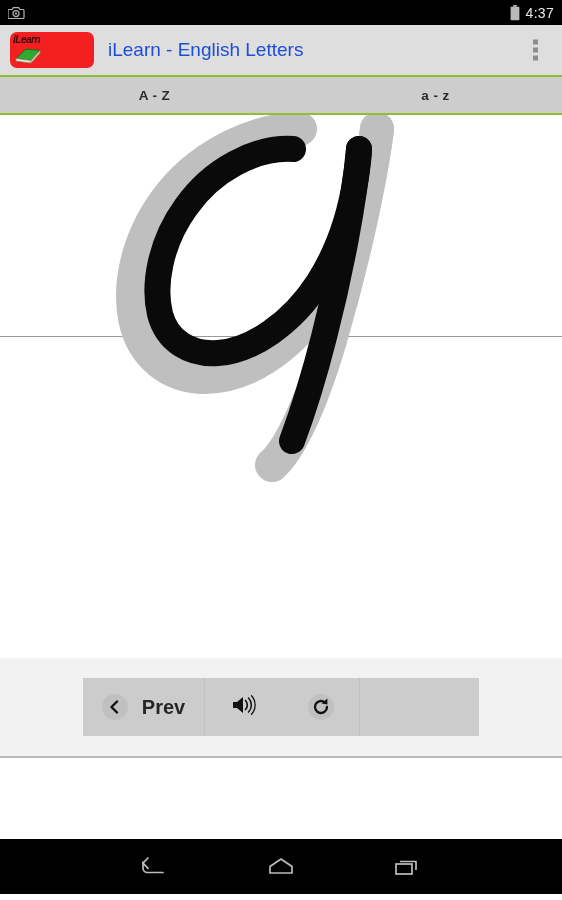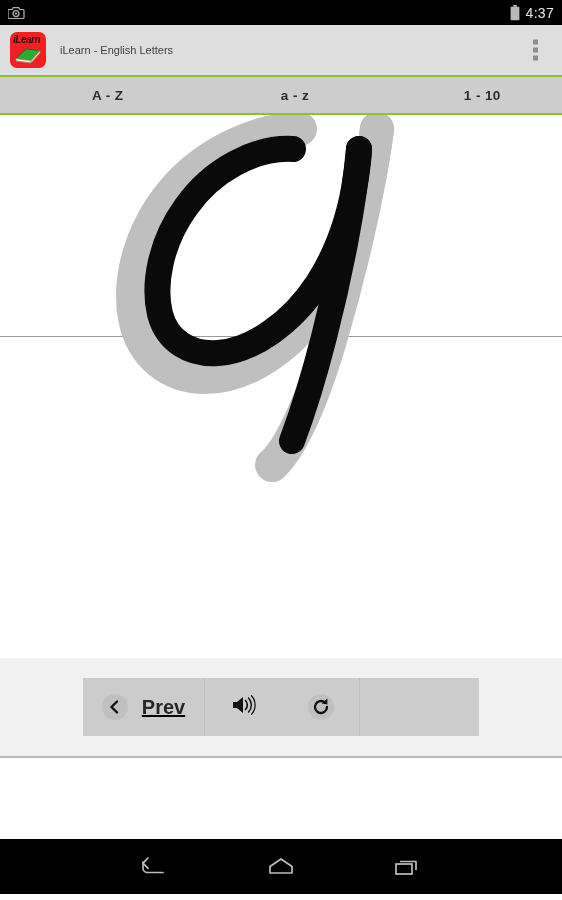--- a/index.html
+++ b/index.html
@@ -45,20 +45,21 @@
     position: relative;
   }
   .app-icon {
     width: 36px;
     height: 36px;
     border-radius: 7px;
     background: #f41f20;
     position: relative;
     flex: 0 0 auto;
     overflow: hidden;
+    padding-left: 48px;
   }
   .app-icon .ilearn-txt {
     position: absolute;
     top: 3px;
     left: 3px;
     font-size: 10px;
     font-weight: bold;
     font-style: italic;
     color: #3a0b0b;
     letter-spacing: -0.5px;
@@ -66,22 +67,22 @@
   }
   .app-icon .book {
     position: absolute;
     left: 4px;
     top: 13px;
     width: 28px;
     height: 19px;
   }
   .app-title {
     margin-left: 14px;
-    font-size: 11px;
-    color: #404040;
+    font-size: 19px;
+    color: #1d4ed8;
     font-weight: normal;
     white-space: nowrap;
   }
   .overflow-menu {
     position: absolute;
     right: 16px;
     top: 50%;
     transform: translateY(-50%);
     display: flex;
     flex-direction: column;
@@ -149,21 +150,20 @@
     align-items: center;
     justify-content: center;
     box-sizing: border-box;
   }
   .btn-group {
     display: flex;
     align-items: stretch;
     background: #cccccc;
     width: 396px;
     height: 58px;
-    text-decoration: underline;
   }
   .ctl-btn {
     display: flex;
     align-items: center;
     justify-content: center;
     gap: 14px;
     cursor: pointer;
     color: #262626;
     font-size: 20px;
     font-weight: bold;
@@ -245,21 +245,20 @@
   <div class="overflow-menu">
     <span></span>
     <span></span>
     <span></span>
   </div>
 </div>
 
 <div class="tab-bar">
   <div class="tab">A - Z</div>
   <div class="tab">a - z</div>
-  <div class="tab">1 - 10</div>
 </div>
 
 <div class="canvas">
   <div class="baseline"></div>
   <div class="glyph-wrap">
     <svg width="562" height="543" viewBox="0 0 562 543">
 
       <g>
         <path d="M300 14
                  C 258 14, 205 38, 172 78

